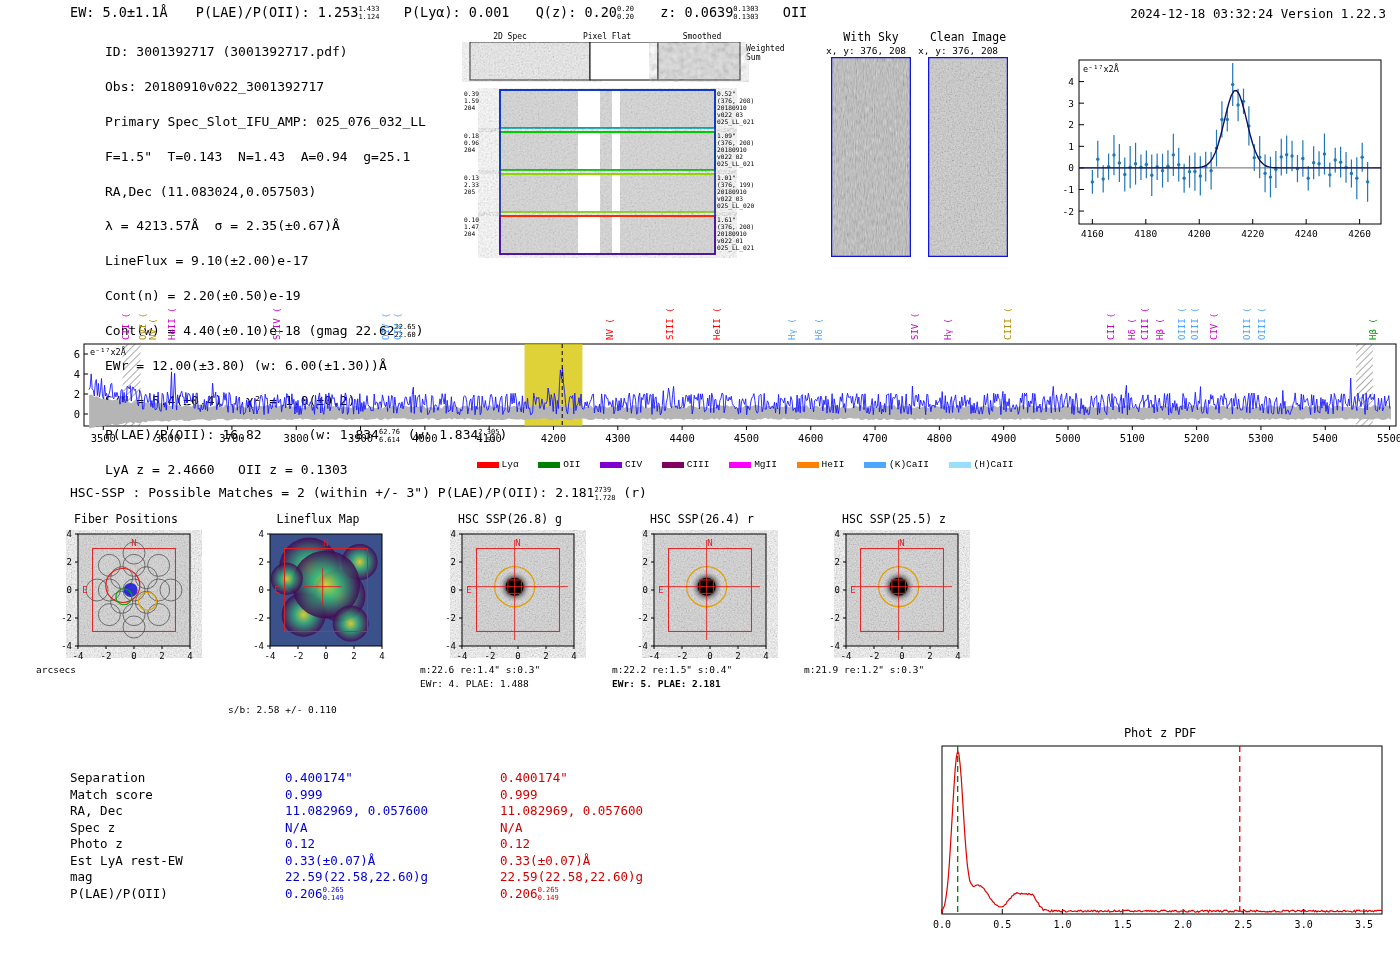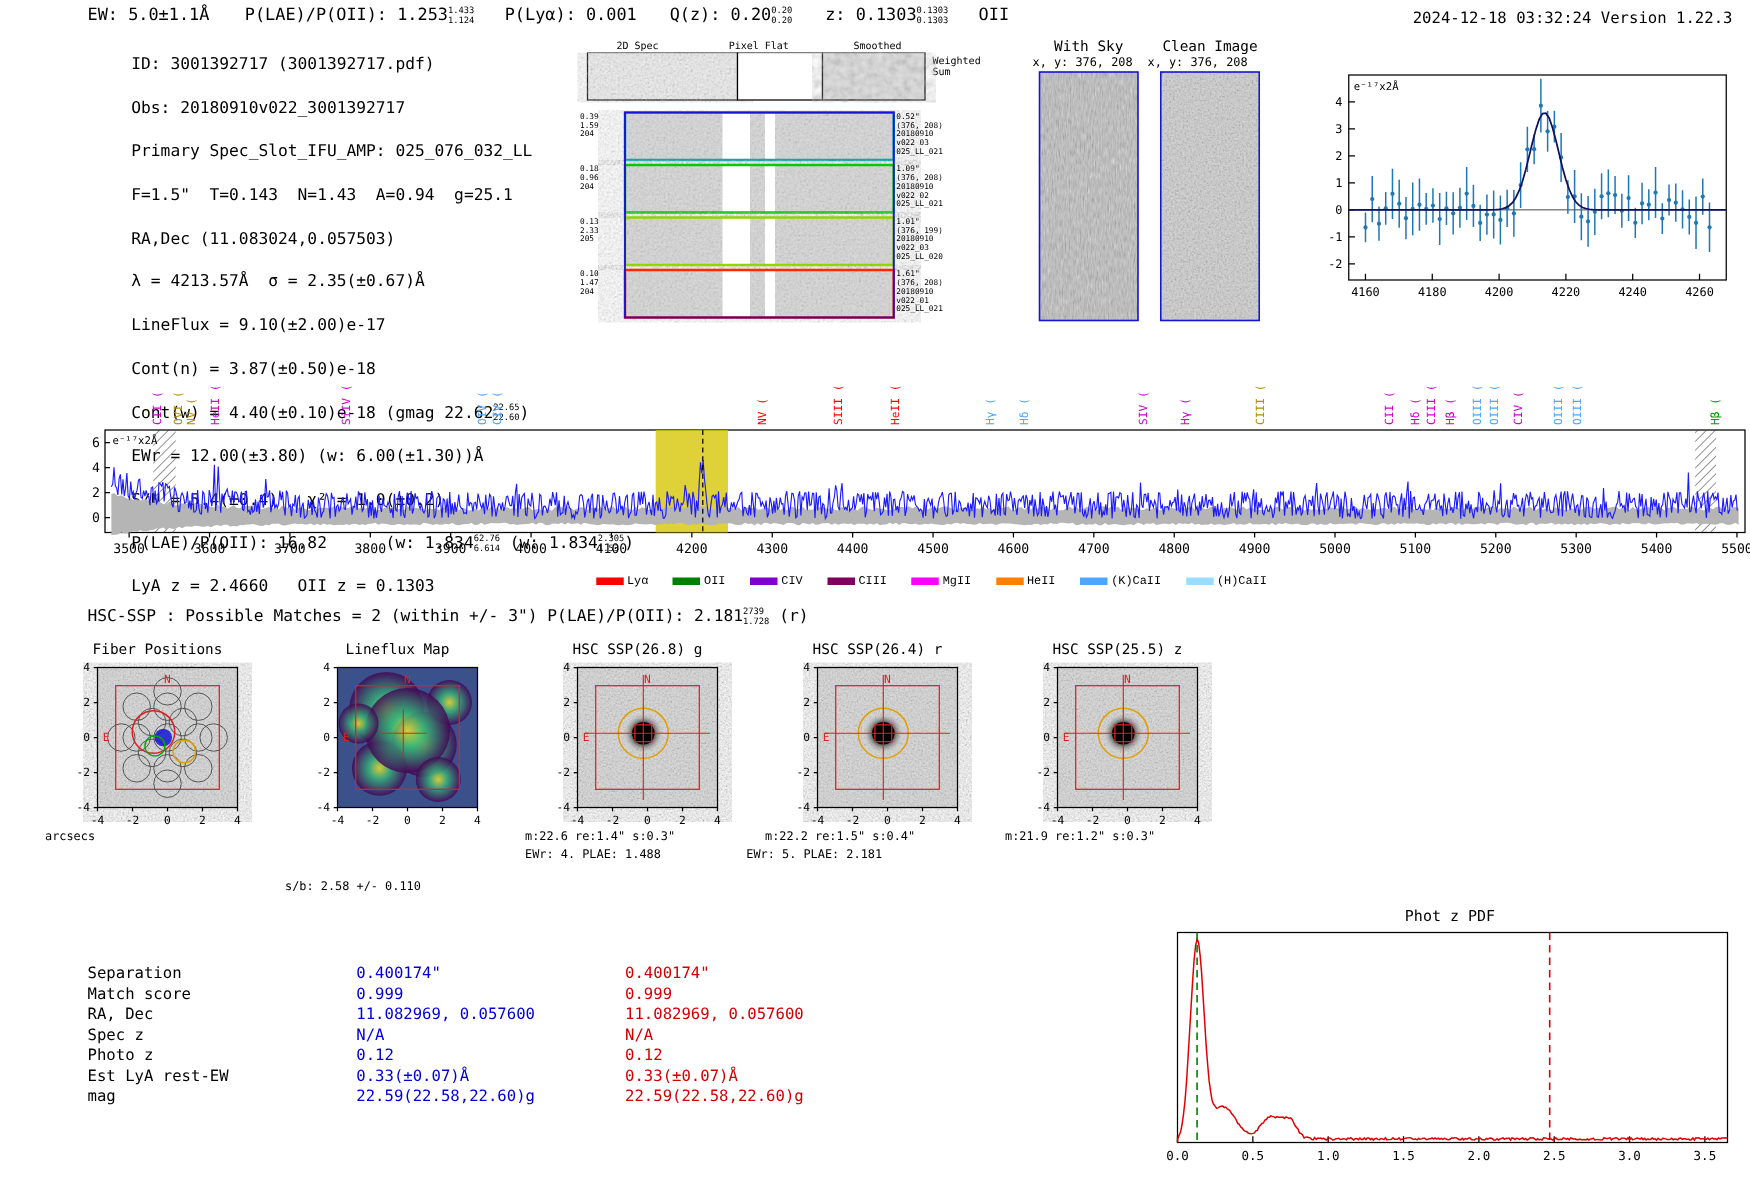--- a/index.html
+++ b/index.html
@@ -31,35 +31,35 @@
 
 <div class="abs mono" id="topline">
   <span>EW: 5.0±1.1Å</span>
   <span style="display:inline-block;width:12px"></span>
   <span>P(LAE)/P(OII): 1.253</span><span class="supsub"><span>1.433</span><br><span>1.124</span></span>
   <span style="display:inline-block;width:8px"></span>
   <span>P(Lyα): 0.001</span>
   <span style="display:inline-block;width:10px"></span>
   <span>Q(z): 0.20</span><span class="supsub"><span>0.20</span><br><span>0.20</span></span>
   <span style="display:inline-block;width:10px"></span>
-  <span>z: 0.1303</span><span class="supsub"><span>0.1303</span><br><span>0.1303</span></span>
+  <span>z: 0.0639</span><span class="supsub"><span>0.1303</span><br><span>0.1303</span></span>
   <span style="display:inline-block;width:8px"></span>
   <span>OII</span>
 </div>
 <div class="abs mono" id="datestamp">2024-12-18 03:32:24   Version 1.22.3</div>
 
 <div class="abs mono" id="infoblock">
 <div>ID: 3001392717 (3001392717.pdf)</div>
 <div>Obs: 20180910v022_3001392717</div>
 <div>Primary Spec_Slot_IFU_AMP: 025_076_032_LL</div>
 <div>F=1.5"  T=0.143  N=1.43  A=0.94  g=25.1</div>
 <div>RA,Dec (11.083024,0.057503)</div>
 <div>λ = 4213.57Å  σ = 2.35(±0.67)Å</div>
 <div>LineFlux = 9.10(±2.00)e-17</div>
-<div>Cont(n) = 3.87(±0.50)e-18</div>
+<div>Cont(n) = 2.20(±0.50)e-19</div>
 <div><span>Cont(w) = 4.40(±0.10)e-18 (gmag 22.62</span><span class="supsub"><span>22.65</span><br><span>22.60</span></span><span>)</span></div>
 <div>EWr = 12.00(±3.80) (w: 6.00(±1.30))Å</div>
 <div>S/N = 5.4(±0.4)   χ² = 1.0(±0.2)</div>
 <div><span>P(LAE)/P(OII): 16.82      (w: 1.834</span><span class="supsub"><span>62.76</span><br><span>6.614</span></span><span> (w: 1.834</span><span class="supsub"><span>2.305</span><br><span>1.53</span></span><span>)</span></div>
 <div>LyA z = 2.4660   OII z = 0.1303</div>
 </div>
 
 <div class="abs" style="left:462px;top:32px;width:330px;height:230px;">
   <div class="lbl" style="left:8px;top:0px;width:80px;text-align:center;">2D Spec</div>
   <div class="lbl" style="left:105px;top:0px;width:80px;text-align:center;">Pixel Flat</div>
@@ -617,21 +617,21 @@
       <line x1="112" y1="116" x2="112" y2="119" stroke="#000"></line>
       <text x="112" y="129" text-anchor="middle" font-size="9" font-family="DejaVu Sans Mono, monospace">2</text>
       <line x1="28" y1="32" x2="25" y2="32" stroke="#000"></line>
       <text x="22" y="35" text-anchor="end" font-size="9" font-family="DejaVu Sans Mono, monospace">2</text>
       <line x1="140" y1="116" x2="140" y2="119" stroke="#000"></line>
       <text x="140" y="129" text-anchor="middle" font-size="9" font-family="DejaVu Sans Mono, monospace">4</text>
       <line x1="28" y1="4" x2="25" y2="4" stroke="#000"></line>
       <text x="22" y="7" text-anchor="end" font-size="9" font-family="DejaVu Sans Mono, monospace">4</text>
     </svg>
     <div class="cut-sub" style="left: 572px; top: 152px; width: 180px;">m:22.2  re:1.5"  s:0.4"</div>
-    <div class="cut-sub" style="left: 557px; top: 166px; width: 180px;">EWr: 5. PLAE: 2.181</div>
+    <div class="cut-sub" style="left: 572px; top: 166px; width: 180px; font-weight: bold;">EWr: 5. PLAE: 2.181</div>
     <div class="cut-title" style="left: 778px; top: 0px; width: 152px;">HSC SSP(25.5) z</div>
     <svg width="152" height="184" style="position: absolute; left: 778px; top: 18px;">
       <defs>
         <filter id="cn4">
           <feTurbulence type="fractalNoise" baseFrequency="0.7" numOctaves="3" seed="22"></feTurbulence>
           <feColorMatrix type="saturate" values="0"></feColorMatrix>
         </filter>
         <radialGradient id="gal4">
           <stop offset="0%" stop-color="#000"></stop>
           <stop offset="45%" stop-color="#222"></stop>
@@ -708,20 +708,25 @@
       </tr>
       <tr>
         <td class="k">Est LyA rest-EW</td>
         <td class="b">0.33(±0.07)Å</td>
         <td class="r">0.33(±0.07)Å</td>
       </tr>
       <tr>
         <td class="k">mag</td>
         <td class="b">22.59(22.58,22.60)g</td>
         <td class="r">22.59(22.58,22.60)g</td>
+      </tr>
+      <tr>
+        <td class="k">P(LAE)/P(OII)</td>
+        <td class="b"><span>0.206</span><span class="supsub">0.265<br>0.149</span></td>
+        <td class="r"><span>0.206</span><span class="supsub">0.265<br>0.149</span></td>
       </tr>
     </tbody>
 </table>
 
 <div class="abs" style="left:930px;top:726px;width:460px;height:225px;">
   <div class="abs" style="left:0;top:0;width:460px;text-align:center;font-size:12px;">Phot z PDF</div>
   <svg width="460" height="200" style="position:absolute;left:0;top:16px;" id="photzsvg">
       <rect x="12" y="4" width="440" height="168" fill="none" stroke="#000"></rect>
       <line x1="12" y1="172" x2="12" y2="167" stroke="#000"></line>
       <text x="12" y="186" text-anchor="middle" font-size="10" font-family="DejaVu Sans Mono, monospace">0.0</text>

